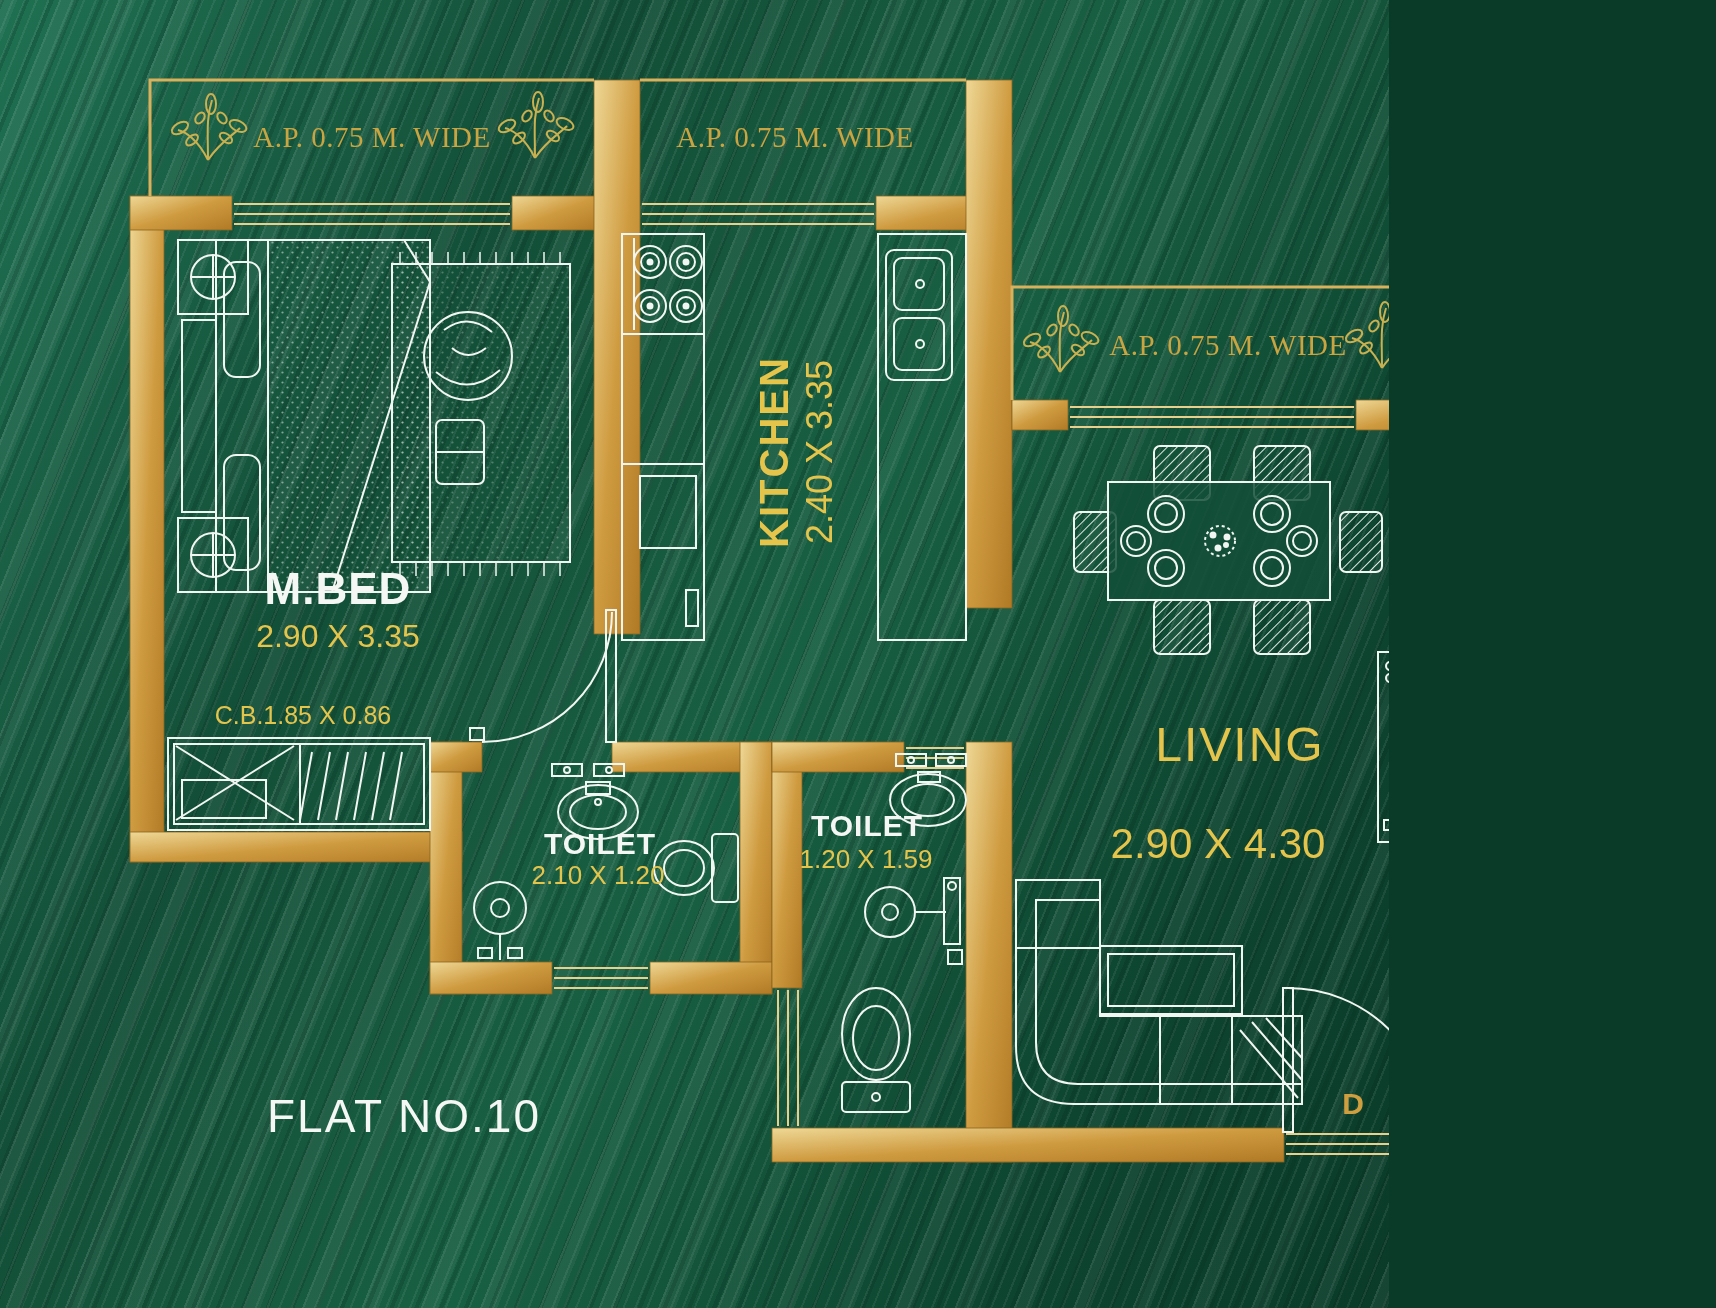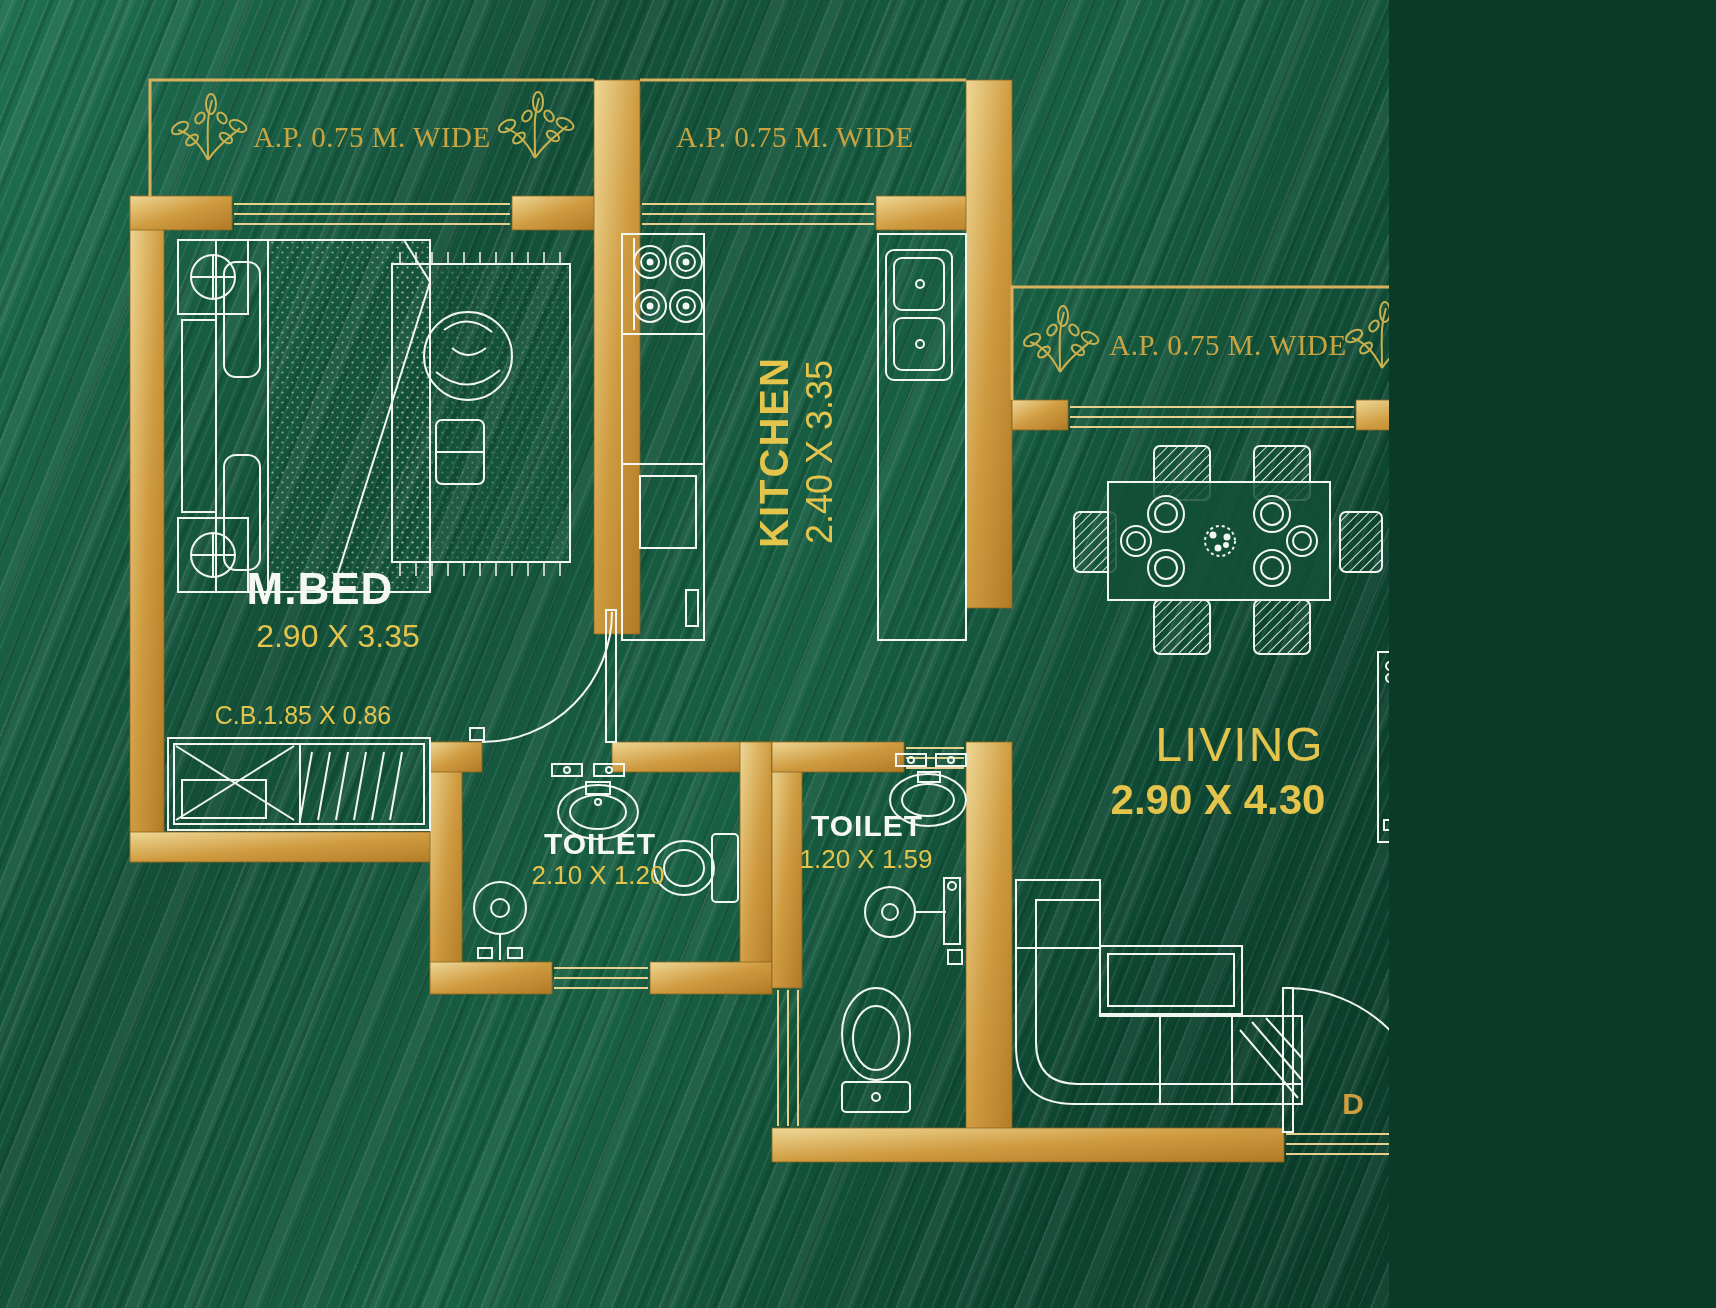--- a/index.html
+++ b/index.html
@@ -27,21 +27,21 @@
   .kitchen-label .l1{font-size:40px;font-weight:600;letter-spacing:2px;}
   .kitchen-label .l2{font-size:36px;font-weight:500;margin-top:2px;}
   .big{font-size:44px;font-weight:600;letter-spacing:1px;}
   .dims{font-size:32px;font-weight:500;}
   .mid{font-size:30px;font-weight:600;letter-spacing:1px;}
   .small-dims{font-size:26px;font-weight:500;}
   .cb{font-size:25px;font-weight:500;}
   .flat{font-size:46px;font-weight:500;letter-spacing:2px;}
   .dlab{font-size:30px;font-weight:600;}
   .living-name{font-size:48px;font-weight:500;letter-spacing:2px;margin-left:22px;}
-  .living-dims{font-size:42px;font-weight:700;}
+  .living-dims{font-size:42px;font-weight:400;margin-top:44px;}
 </style>
 </head>
 <body>
 
 <div class="canvas">
 
 <svg class="plan" viewBox="0 0 1716 1308">
   <defs>
     <linearGradient id="goldg" x1="0" y1="0" x2="1" y2="1">
       <stop offset="0" stop-color="#eed896"></stop>
@@ -285,29 +285,30 @@
 
 <div class="lbl serif" style="left:372px;top:122px;">A.P. 0.75 M. WIDE</div>
 <div class="lbl serif" style="left:795px;top:122px;">A.P. 0.75 M. WIDE</div>
 <div class="lbl serif" style="left:1228px;top:330px;">A.P. 0.75 M. WIDE</div>
 
 <div class="kitchen-label">
   <div class="l1">KITCHEN</div>
   <div class="l2">2.40 X 3.35</div>
 </div>
 
-<div class="lbl white big" style="left:320px;top:566px;">M.BED</div>
+<div class="lbl white big" style="left:338px;top:566px;">M.BED</div>
 <div class="lbl gold dims" style="left:338px;top:620px;">2.90 X 3.35</div>
 
 <div class="lbl gold cb" style="left:303px;top:702px;">C.B.1.85 X 0.86</div>
 
 <div class="lbl white mid" style="left:600px;top:828px;">TOILET</div>
 <div class="lbl gold small-dims" style="left:598px;top:862px;">2.10 X 1.20</div>
 
 <div class="lbl white mid" style="left:867px;top:810px;">TOILET</div>
 <div class="lbl gold small-dims" style="left:866px;top:846px;">1.20 X 1.59</div>
 
 <div class="lbl gold living-name" style="left:1218px;top:720px;">LIVING</div>
 <div class="lbl gold living-dims" style="left:1218px;top:778px;">2.90 X 4.30</div>
 
+<div class="lbl white flat" style="left:404px;top:1092px;">FLAT NO.10</div>
 <div class="lbl gold2 dlab" style="left:1353px;top:1088px;">D</div>
 
 </div>
 
 </body></html>

